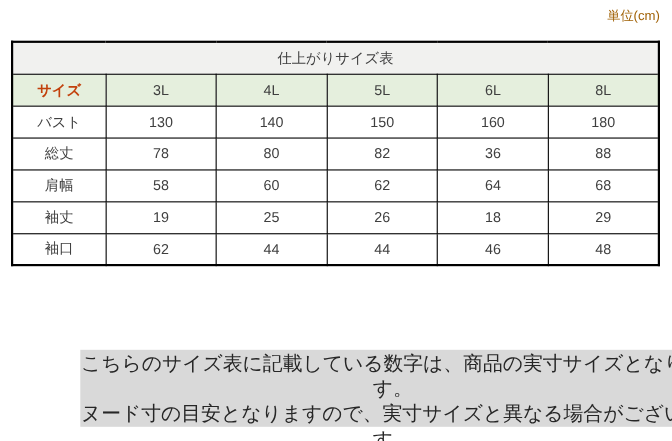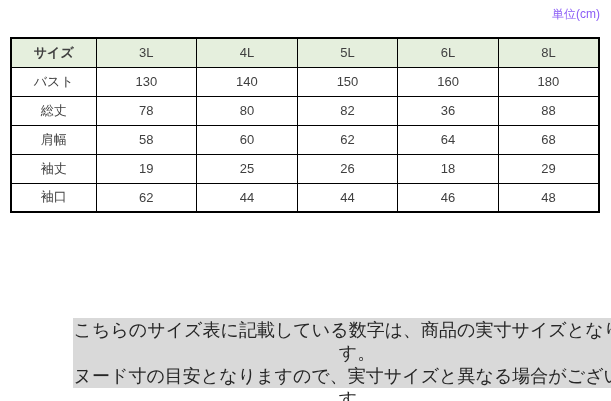--- a/index.html
+++ b/index.html
@@ -8,21 +8,21 @@
     width: 611px; height: 401px;
     background: #ffffff;
     font-family: "Liberation Sans", "DejaVu Sans", sans-serif;
     position: relative;
     overflow: hidden;
   }
   .unit-label {
     position: absolute;
     top: 6px; right: 11px;
     font-size: 12px;
-    color: #8b5cf6;
+    color: #a16207;
   }
   table.size-table {
     position: absolute;
     left: 10px; top: 37px;
     width: 588px;
     border-collapse: collapse;
     table-layout: fixed;
     border: 2px solid #000000;
   }
   table.size-table td, table.size-table th {
@@ -41,21 +41,21 @@
     background: #f1f1ef;
     font-size: 14px;
     color: #3a3a3a;
   }
   .header-row th {
     background: #e5efdd;
   }
   .header-row th.size-header,
   td.row-label {
     font-weight: bold;
-    color: #404040;
+    color: #c2410c;
   }
   td.row-label { background: #ffffff; font-family: Liberation Serif, serif; }
   .note-box {
     position: absolute;
     left: 73px; top: 318px;
     width: 568px; height: 70px;
     background: #d9d9d9;
     color: #262626;
     font-size: 18px;
     line-height: 23px;
@@ -71,20 +71,23 @@
 <table class="size-table">
   <colgroup>
     <col style="width:85px">
     <col style="width:100.6px">
       <col style="width:100.6px">
       <col style="width:100.6px">
       <col style="width:100.6px">
       <col style="width:100.6px">
   </colgroup>
   <tbody>
+    <tr class="title-row">
+      <td colspan="6">仕上がりサイズ表</td>
+    </tr>
     <tr class="header-row">
       <th class="size-header">サイズ</th>
       <th>3L</th>
       <th>4L</th>
       <th>5L</th>
       <th>6L</th>
       <th>8L</th>
     </tr>
     <tr>
       <td class="row-label">バスト</td>

